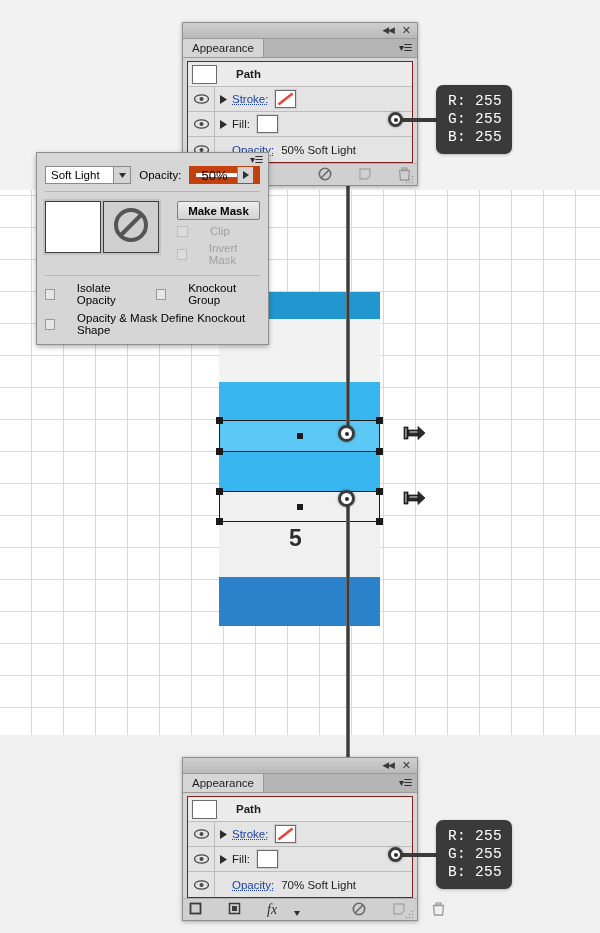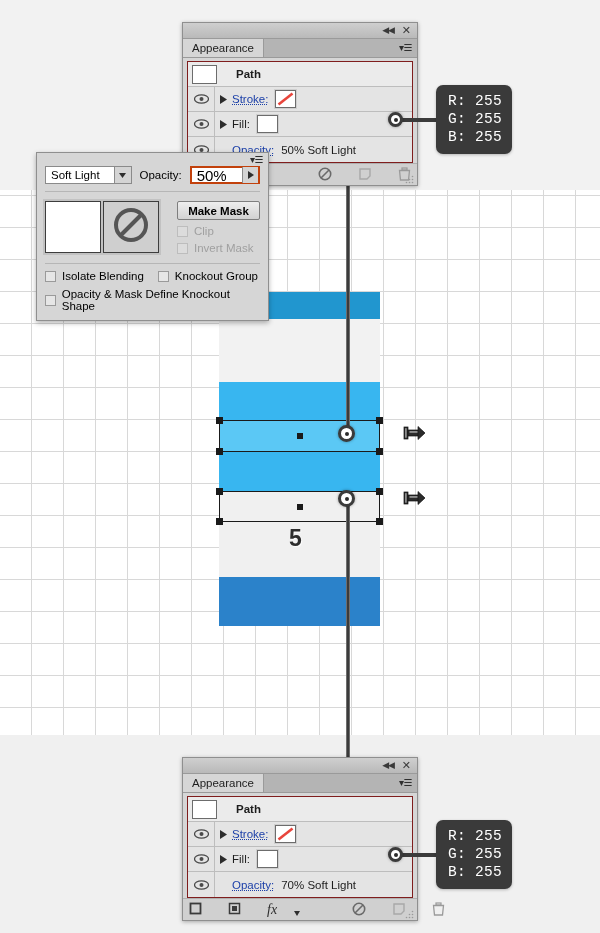--- a/index.html
+++ b/index.html
@@ -177,23 +177,23 @@
     width:90px; height:18px; background:#fff; border:1px solid #8a8a8a;
     display:flex; align-items:center; justify-content:space-between;
     font-size:11.5px; padding-left:5px;
   }
   .tp-select .arrowbtn {
     width:17px; height:16px; background:#d4d4d4; border-left:1px solid #8a8a8a;
     display:flex; align-items:center; justify-content:center; font-size:8px;
   }
   .tp-oplabel { font-size:11.5px; }
   .tp-opinput {
-    width:73px; height:18px; background:#ffffff; border:2px solid #c2410c;
+    width:73px; height:18px; background:#ffffff; border:7px solid #c2410c;
     display:flex; align-items:center; justify-content:space-between;
-    font-size:15px; padding-left:5px;
+    font-size:13px; padding-left:5px;
   }
   .tp-opinput .arrowbtn {
     width:16px; height:16px; background:#d4d4d4; border-left:1px solid #8a8a8a;
     display:flex; align-items:center; justify-content:center; font-size:8px;
   }
   .tp-divider { height:1px; background:#b6b6b6; margin:0 8px; }
   .tp-row2 { display:flex; padding:9px 8px 9px 8px; gap:10px; }
   .tp-thumbs { display:flex; gap:2px; }
   .tp-thumb {
     width:56px; height:52px; background:#fff;
@@ -201,21 +201,21 @@
     display:flex; align-items:center; justify-content:center;
   }
   .tp-thumb.mask { background:#cfcfcf; }
   .tp-right { flex:1; display:flex; flex-direction:column; gap:5px; padding-left:8px;}
   .tp-makemask {
     height:19px; background:linear-gradient(to bottom,#eeeeee,#d2d2d2);
     border:1px solid #7e7e7e; border-radius:2px;
     display:flex; align-items:center; justify-content:center;
     font-size:11.5px; font-weight:bold;
   }
-  .tp-check { display:flex; align-items:center; gap:6px; font-size:11.5px; }
+  .tp-check { display:flex; align-items:center; gap:22px; font-size:11.5px; }
   .tp-check .cb {
     width:11px; height:11px; background:#e6e6e6; border:1px solid #9a9a9a;
   }
   .tp-check.disabled { color:#a0a0a0; }
   .tp-check.disabled .cb { background:#dcdcdc; border-color:#bdbdbd; }
   .tp-row3 { padding:6px 8px 8px 8px; display:flex; flex-direction:column; gap:6px; }
   .tp-row3 .line { display:flex; gap:14px; }
 
   
   .callout {
@@ -587,21 +587,21 @@
       </label>
     </div>
   </div>
 
   <div class="tp-divider"></div>
 
   <div class="tp-row3">
     <div class="line">
       <label class="tp-check">
         <span class="cb"></span>
-        <span>Isolate Blending</span>
+        <span>Isolate Opacity</span>
       </label>
       <label class="tp-check">
         <span class="cb"></span>
         <span>Knockout Group</span>
       </label>
     </div>
     <label class="tp-check">
       <span class="cb"></span>
       <span>Opacity &amp; Mask Define Knockout Shape</span>
     </label>

